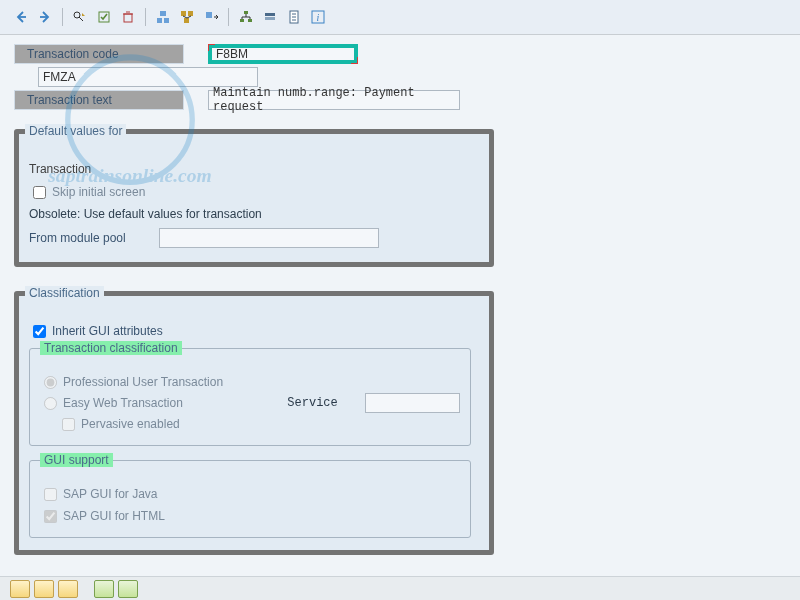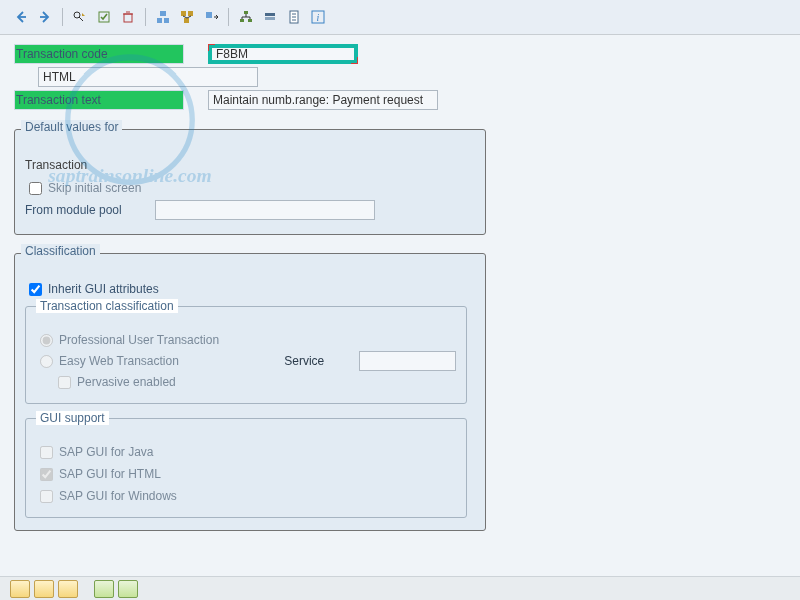--- a/index.html
+++ b/index.html
@@ -42,58 +42,58 @@
   }
   .row {
     display: flex;
     align-items: center;
     height: 22px;
     margin-bottom: 1px;
   }
   .label {
     width: 170px;
     color: #3a5470;
-    background: #22c55e;
-    padding: 2px 1px;
+    background: #a3a3a3;
+    padding: 2px 12px;
     border: 1px solid #d0dbe6;
     box-sizing: border-box;
     height: 20px;
     display: flex;
     align-items: center;
   }
   .field {
     box-sizing: border-box;
     height: 20px;
     background: #f4f7fa;
     border: 1px solid #aeb8c2;
     padding: 1px 4px;
     font-size: 12px;
     display: flex;
     align-items: center;
   }
   .field-tx { width: 150px; }
   .field-pkg { width: 220px; }
-  .field-text { width: 230px; }
+  .field-text { width: 252px; font-family: Liberation Mono, monospace; }
   .field-screen { width: 40px; text-align: right; padding-right: 6px;}
   .field-module { width: 220px; }
   .highlight {
     border: 4px solid #14b8a6;
     position: relative;
   }
   .highlight::before, .highlight::after {
     content: "";
     position: absolute;
     width: 6px; height: 6px;
     border: 1px solid #d93b3b;
   }
   .highlight::before { top: -4px; left: -4px; border-right:none; border-bottom:none;}
   .highlight::after { bottom: -4px; right: -4px; border-left:none; border-top:none;}
   .group {
     margin-top: 18px;
-    border: 1px solid #737373;
+    border: 5px solid #737373;
     border-radius: 3px;
     background: #e2ebf3;
     padding: 10px 10px 12px 10px;
     position: relative;
     width: 450px;
   }
   .group-title {
     color: #4a6a8a;
     background: #e2ebf3;
     padding: 0 4px;
@@ -106,21 +106,21 @@
   .inner-group {
     margin-top: 6px;
     border: 1px solid #a6b4c1;
     border-radius: 3px;
     padding: 8px 10px 10px 10px;
     width: 420px;
     position: relative;
   }
   .inner-group .inner-title {
     color: #4a6a8a;
-    background: #ffffff;
+    background: #86efac;
     position: relative;
     top: -16px;
     display: inline-block;
     margin-bottom: -10px;
     padding: 0 4px;
   }
   .check-row, .radio-row {
     display: flex;
     align-items: center;
     gap: 6px;
@@ -132,21 +132,21 @@
   input[type="checkbox"], input[type="radio"] {
     margin: 0;
     width: 13px; height: 13px;
   }
   .obs-note { color: #2f4050; margin: 4px 0 6px 0; }
   .svc-row {
     display: flex;
     align-items: center;
     gap: 28px;
   }
-  .svc-label { color: #2a3a4a; width: 50px;}
+  .svc-label { color: #2a3a4a; width: 50px; font-family: Liberation Mono, monospace;}
   .svc-field {
     width: 100px; height: 18px; background:#f4f7fa; border:1px solid #aeb8c2;
   }
   .watermark {
     position: absolute;
     top: 40px; left: 40px;
     width: 180px; height: 160px;
     opacity: 0.25;
     pointer-events: none;
     z-index: 5;
@@ -274,44 +274,45 @@
 
 <div class="content">
 
   <div class="row">
     <div class="label">Transaction code</div>
     <div style="width:24px"></div>
     <div class="field field-tx highlight">F8BM</div>
   </div>
   <div class="row">
     <div style="width:24px"></div>
-    <div class="field field-pkg">HTML</div>
+    <div class="field field-pkg">FMZA</div>
   </div>
   <div class="row">
     <div class="label">Transaction text</div>
     <div style="width:24px"></div>
     <div class="field field-text">Maintain numb.range: Payment request</div>
   </div>
 
   <div class="group">
     <div class="group-title">Default values for</div>
     <div class="row">
       <div style="width:130px;color:#404040">Transaction</div>
     </div>
     <label class="check-row">
       <input type="checkbox" style="">
       <span>Skip initial screen</span>
     </label>
+    <div class="obs-note">Obsolete: Use default values for transaction</div>
     <div class="row">
       <div style="width:130px;color:#3a5470">From module pool</div>
       <div class="field field-module"></div>
     </div>
   </div>
 
-  <div class="group" style="margin-top:18px">
+  <div class="group" style="margin-top:24px">
     <div class="group-title">Classification</div>
     <label class="check-row enabled">
       <input type="checkbox" checked="" style="">
       <span>Inherit GUI attributes</span>
     </label>
 
     <div class="inner-group">
       <div class="inner-title">Transaction classification</div>
       <label class="radio-row">
         <input type="radio" name="tc" checked="" disabled="" style="">
@@ -335,24 +336,20 @@
     <div class="inner-group" style="margin-top:14px">
       <div class="inner-title">GUI support</div>
       <label class="check-row">
         <input type="checkbox" disabled="" style="">
         <span>SAP GUI for Java</span>
       </label>
       <label class="check-row">
         <input type="checkbox" checked="" disabled="" style="">
         <span>SAP GUI for HTML</span>
       </label>
-      <label class="check-row">
-        <input type="checkbox" disabled="" style="">
-        <span>SAP GUI for Windows</span>
-      </label>
     </div>
   </div>
 
 </div>
 
 <div class="bottom-bar">
   <div class="bb-btn"></div>
   <div class="bb-btn"></div>
   <div class="bb-btn"></div>
   <div class="bb-gap"></div>

